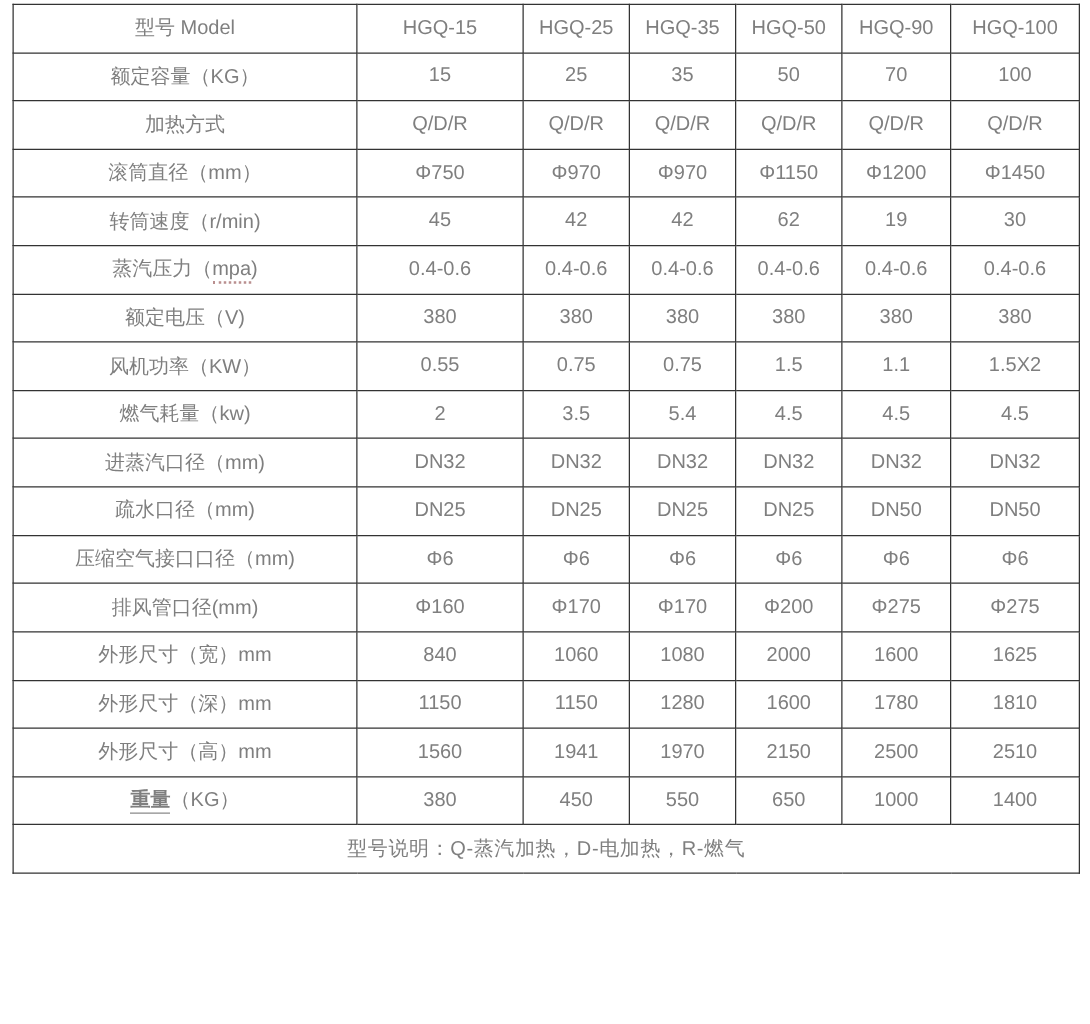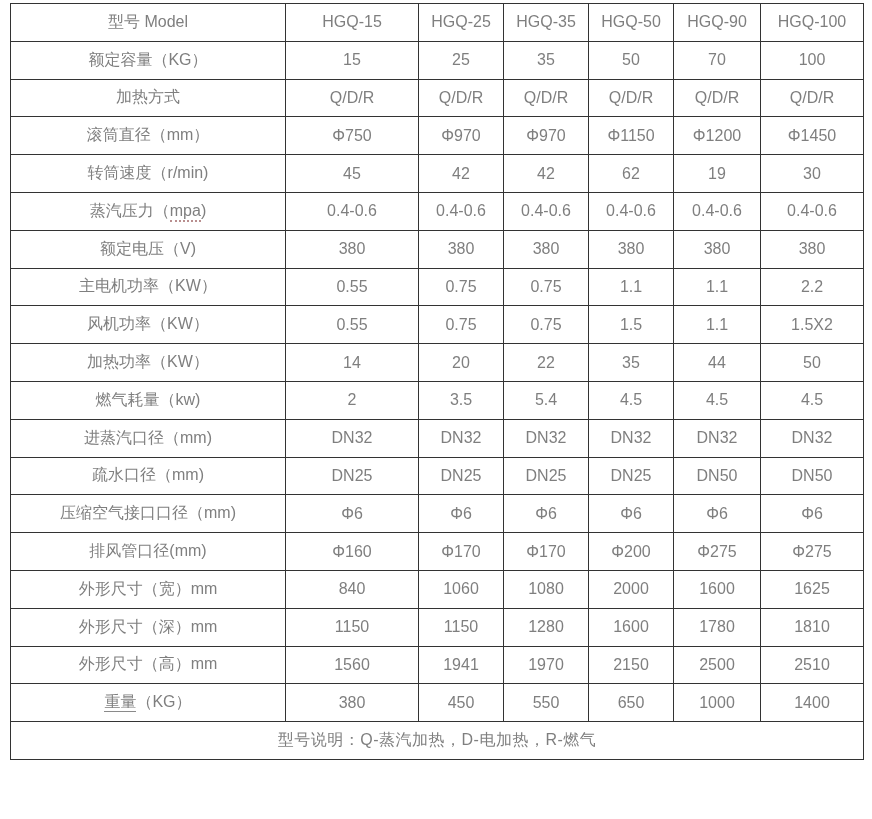--- a/index.html
+++ b/index.html
@@ -33,20 +33,21 @@
     height: 37.8px;
   }
   td.footer-cell { letter-spacing: 0.5px; }
   .mark-dotted {
     border-bottom: 2px dotted #b98f8f;
     padding-bottom: 1px;
   }
   .mark-solid {
     border-bottom: 1px solid #8a8a8a;
     padding-bottom: 1px;
+    font-weight: bold;
   }
 </style>
 </head>
 <body>
 
 <div class="page">
   <table class="spec">
     <colgroup>
         <col style="width: 275px;">
         <col style="width: 133px;">
@@ -114,47 +115,29 @@
         <tr>
           <td>额定电压（V)</td>
           <td>380</td>
           <td>380</td>
           <td>380</td>
           <td>380</td>
           <td>380</td>
           <td>380</td>
         </tr>
         <tr>
-          <td>主电机功率（KW）</td>
-          <td>0.55</td>
-          <td>0.75</td>
-          <td>0.75</td>
-          <td>1.1</td>
-          <td>1.1</td>
-          <td>2.2</td>
-        </tr>
-        <tr>
           <td>风机功率（KW）</td>
           <td>0.55</td>
           <td>0.75</td>
           <td>0.75</td>
           <td>1.5</td>
           <td>1.1</td>
           <td>1.5X2</td>
         </tr>
         <tr>
-          <td>加热功率（KW）</td>
-          <td>14</td>
-          <td>20</td>
-          <td>22</td>
-          <td>35</td>
-          <td>44</td>
-          <td>50</td>
-        </tr>
-        <tr>
           <td>燃气耗量（kw)</td>
           <td>2</td>
           <td>3.5</td>
           <td>5.4</td>
           <td>4.5</td>
           <td>4.5</td>
           <td>4.5</td>
         </tr>
         <tr>
           <td>进蒸汽口径（mm)</td>

